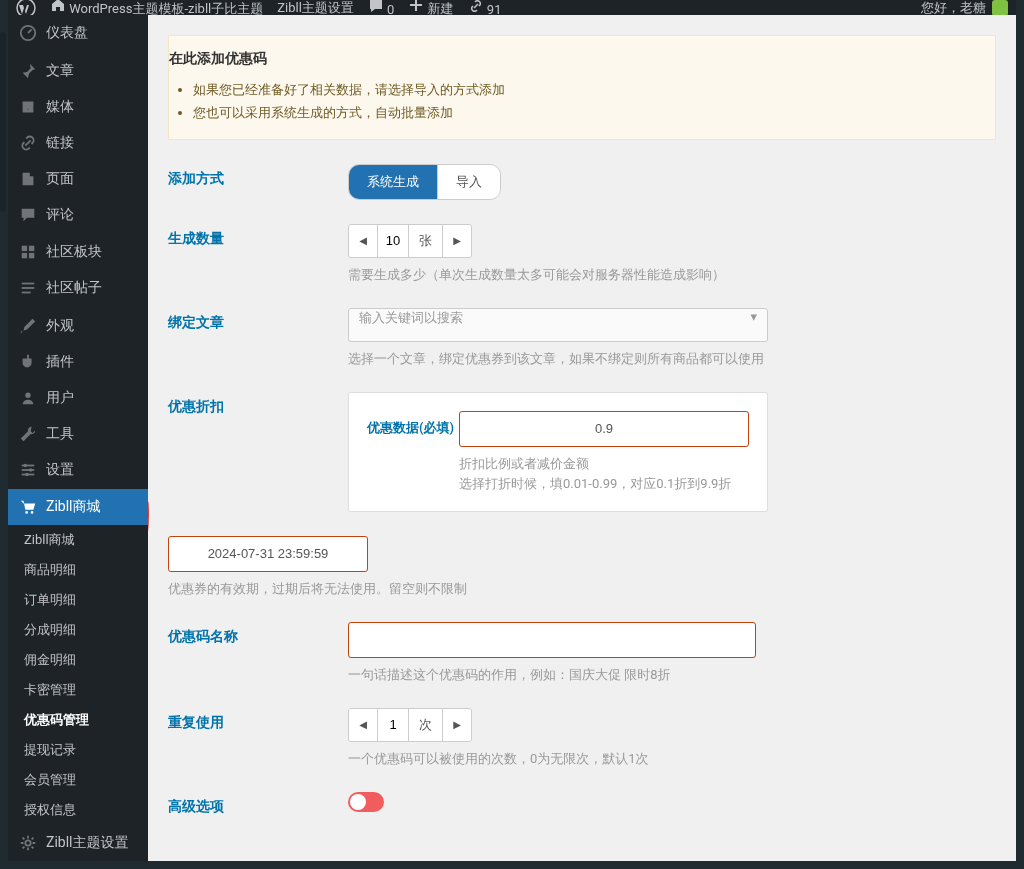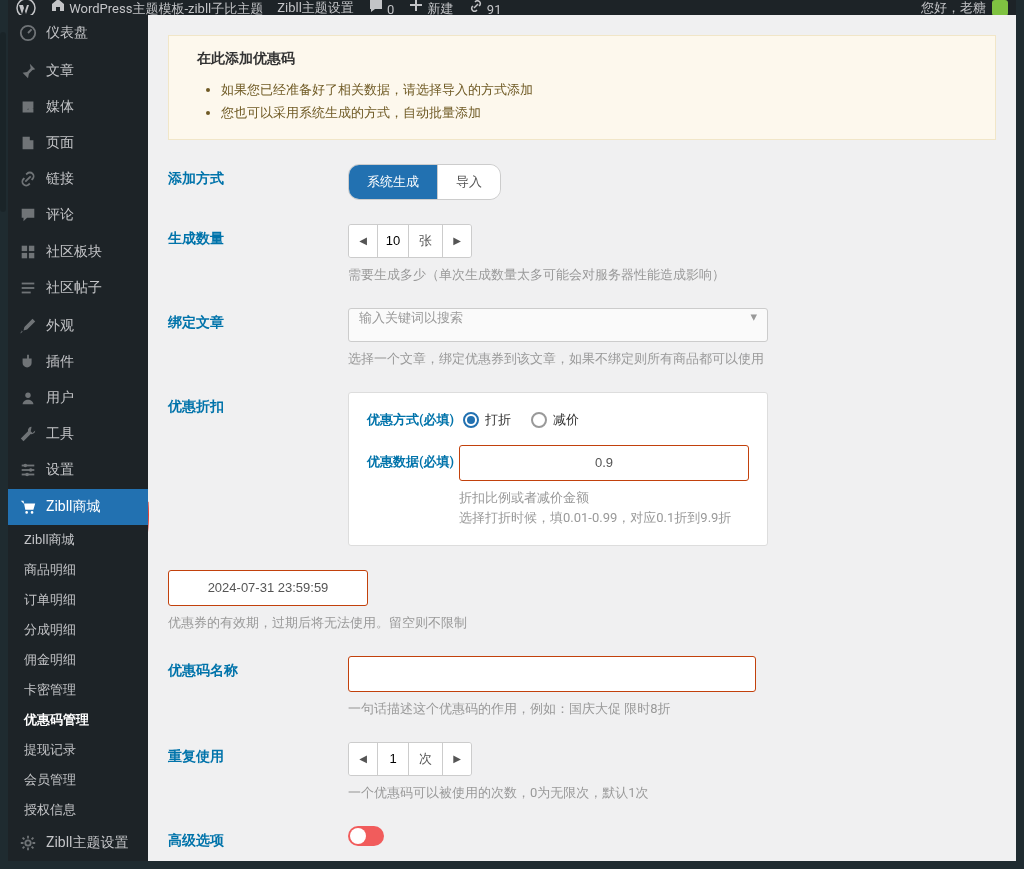--- a/index.html
+++ b/index.html
@@ -20,21 +20,21 @@
 .menu-item { display: flex; align-items: center; gap: 8px; padding: 8px 10px; color: #c3c4c7; font-size: 14px; cursor: pointer; }
 .menu-item.current { background: #2271b1; color: #fff; font-weight: 400; position: relative; }
 .menu-item.current::after { content: ""; position: absolute; right: -8px; top: 50%; margin-top: -8px; border: 8px solid transparent; border-right-color: #f0f0f1; }
 .menu-icon { width: 20px; height: 20px; display: inline-flex; align-items: center; justify-content: center; opacity: 0.6; }
 .menu-item.current .menu-icon { opacity: 1; }
 .sub-item { padding: 6px 10px 6px 16px; color: #c3c4c7; font-size: 13px; cursor: pointer; }
 .sub-item.current { color: #fff; font-weight: 600; }
 
 .main { flex: 1; background: #f0f0f1; padding: 20px; overflow-y: auto; position: relative; }
 
-.notice { background: #fdf8ed; border: 1px solid #f1e6c8; padding: 14px 28px; margin-bottom: 24px; }
+.notice { background: #fdf8ed; border: 1px solid #f1e6c8; padding: 14px 0; margin-bottom: 24px; }
 .notice h4 { font-size: 14px; font-weight: 700; color: #333; margin-bottom: 10px; }
 .notice ul { margin-left: 24px; }
 .notice li { color: #6f5a24; font-size: 13px; line-height: 1.8; }
 
 .form-row { display: flex; margin-bottom: 24px; }
 .form-label { width: 180px; color: #0073aa; font-size: 14px; font-weight: 600; padding-top: 6px; flex-shrink: 0; }
 .form-control { flex: 1; }
 
 .tab-group { display: inline-flex; border: 1px solid #ccc; border-radius: 11px; overflow: hidden; }
 .tab-btn { padding: 8px 18px; font-size: 13px; cursor: pointer; background: #fff; color: #555; border: none; }
@@ -136,33 +136,33 @@
             <span class="menu-icon">
               <svg width="18" height="18" viewBox="0 0 20 20" fill="#a7aaad">
                 <circle cx="7" cy="7" r="2"></circle>
                 <path d="M4 4h12v12h-12zM4 13l3-3 3 3 4-4 2 2"></path>
               </svg>
             </span>
             <span>媒体</span>
           </div>
   <div class="menu-item">
             <span class="menu-icon">
-              <svg width="18" height="18" viewBox="0 0 20 20" fill="#a7aaad">
-                <path d="M4 3h8l4 4v10h-12zM12 3v4h4"></path>
-              </svg>
-            </span>
-            <span>页面</span>
-          </div>
-  <div class="menu-item">
-            <span class="menu-icon">
               <svg width="18" height="18" viewBox="0 0 20 20" fill="none" stroke="#a7aaad" stroke-width="2">
                 <path d="M7 13l6-6M8 5l1-1a4 4 0 016 6l-1 1M12 15l-1 1a4 4 0 01-6-6l1-1"></path>
               </svg>
             </span>
             <span>链接</span>
+          </div>
+  <div class="menu-item">
+            <span class="menu-icon">
+              <svg width="18" height="18" viewBox="0 0 20 20" fill="#a7aaad">
+                <path d="M4 3h8l4 4v10h-12zM12 3v4h4"></path>
+              </svg>
+            </span>
+            <span>页面</span>
           </div>
   <div class="menu-item">
             <span class="menu-icon">
               <svg width="18" height="18" viewBox="0 0 20 20" fill="#a7aaad">
                 <path d="M3 3h14v10h-8l-4 4v-4h-2z"></path>
               </svg>
             </span>
             <span>评论</span>
           </div>
   <div style="height:8px"></div>
@@ -315,33 +315,20 @@
         <span>▾</span>
       </div>
       <div class="help-text">选择一个文章，绑定优惠券到该文章，如果不绑定则所有商品都可以使用</div>
     </div>
   </div>
 
   <div class="form-row">
     <div class="form-label">优惠折扣</div>
     <div class="form-control">
       <div class="box" style="width:420px">
-        <div class="box-row">
-          <div class="box-label">优惠方式(必填)</div>
-          <div class="radio-wrap">
-            <label class="radio-item">
-                      <span class="radio checked"></span>
-                      <span>打折</span>
-                    </label>
-            <label class="radio-item">
-                      <span class="radio"></span>
-                      <span>减价</span>
-                    </label>
-          </div>
-        </div>
         <div class="box-row" style="align-items:flex-start">
           <div class="box-label" style="padding-top:8px">优惠数据(必填)</div>
           <div>
             <input class="text-input" value="0.9" style="">
             <div class="help-text">折扣比例或者减价金额</div>
             <div class="help-text" style="margin-top:2px">选择打折时候，填0.01-0.99，对应0.1折到9.9折</div>
           </div>
         </div>
       </div>
     </div>

